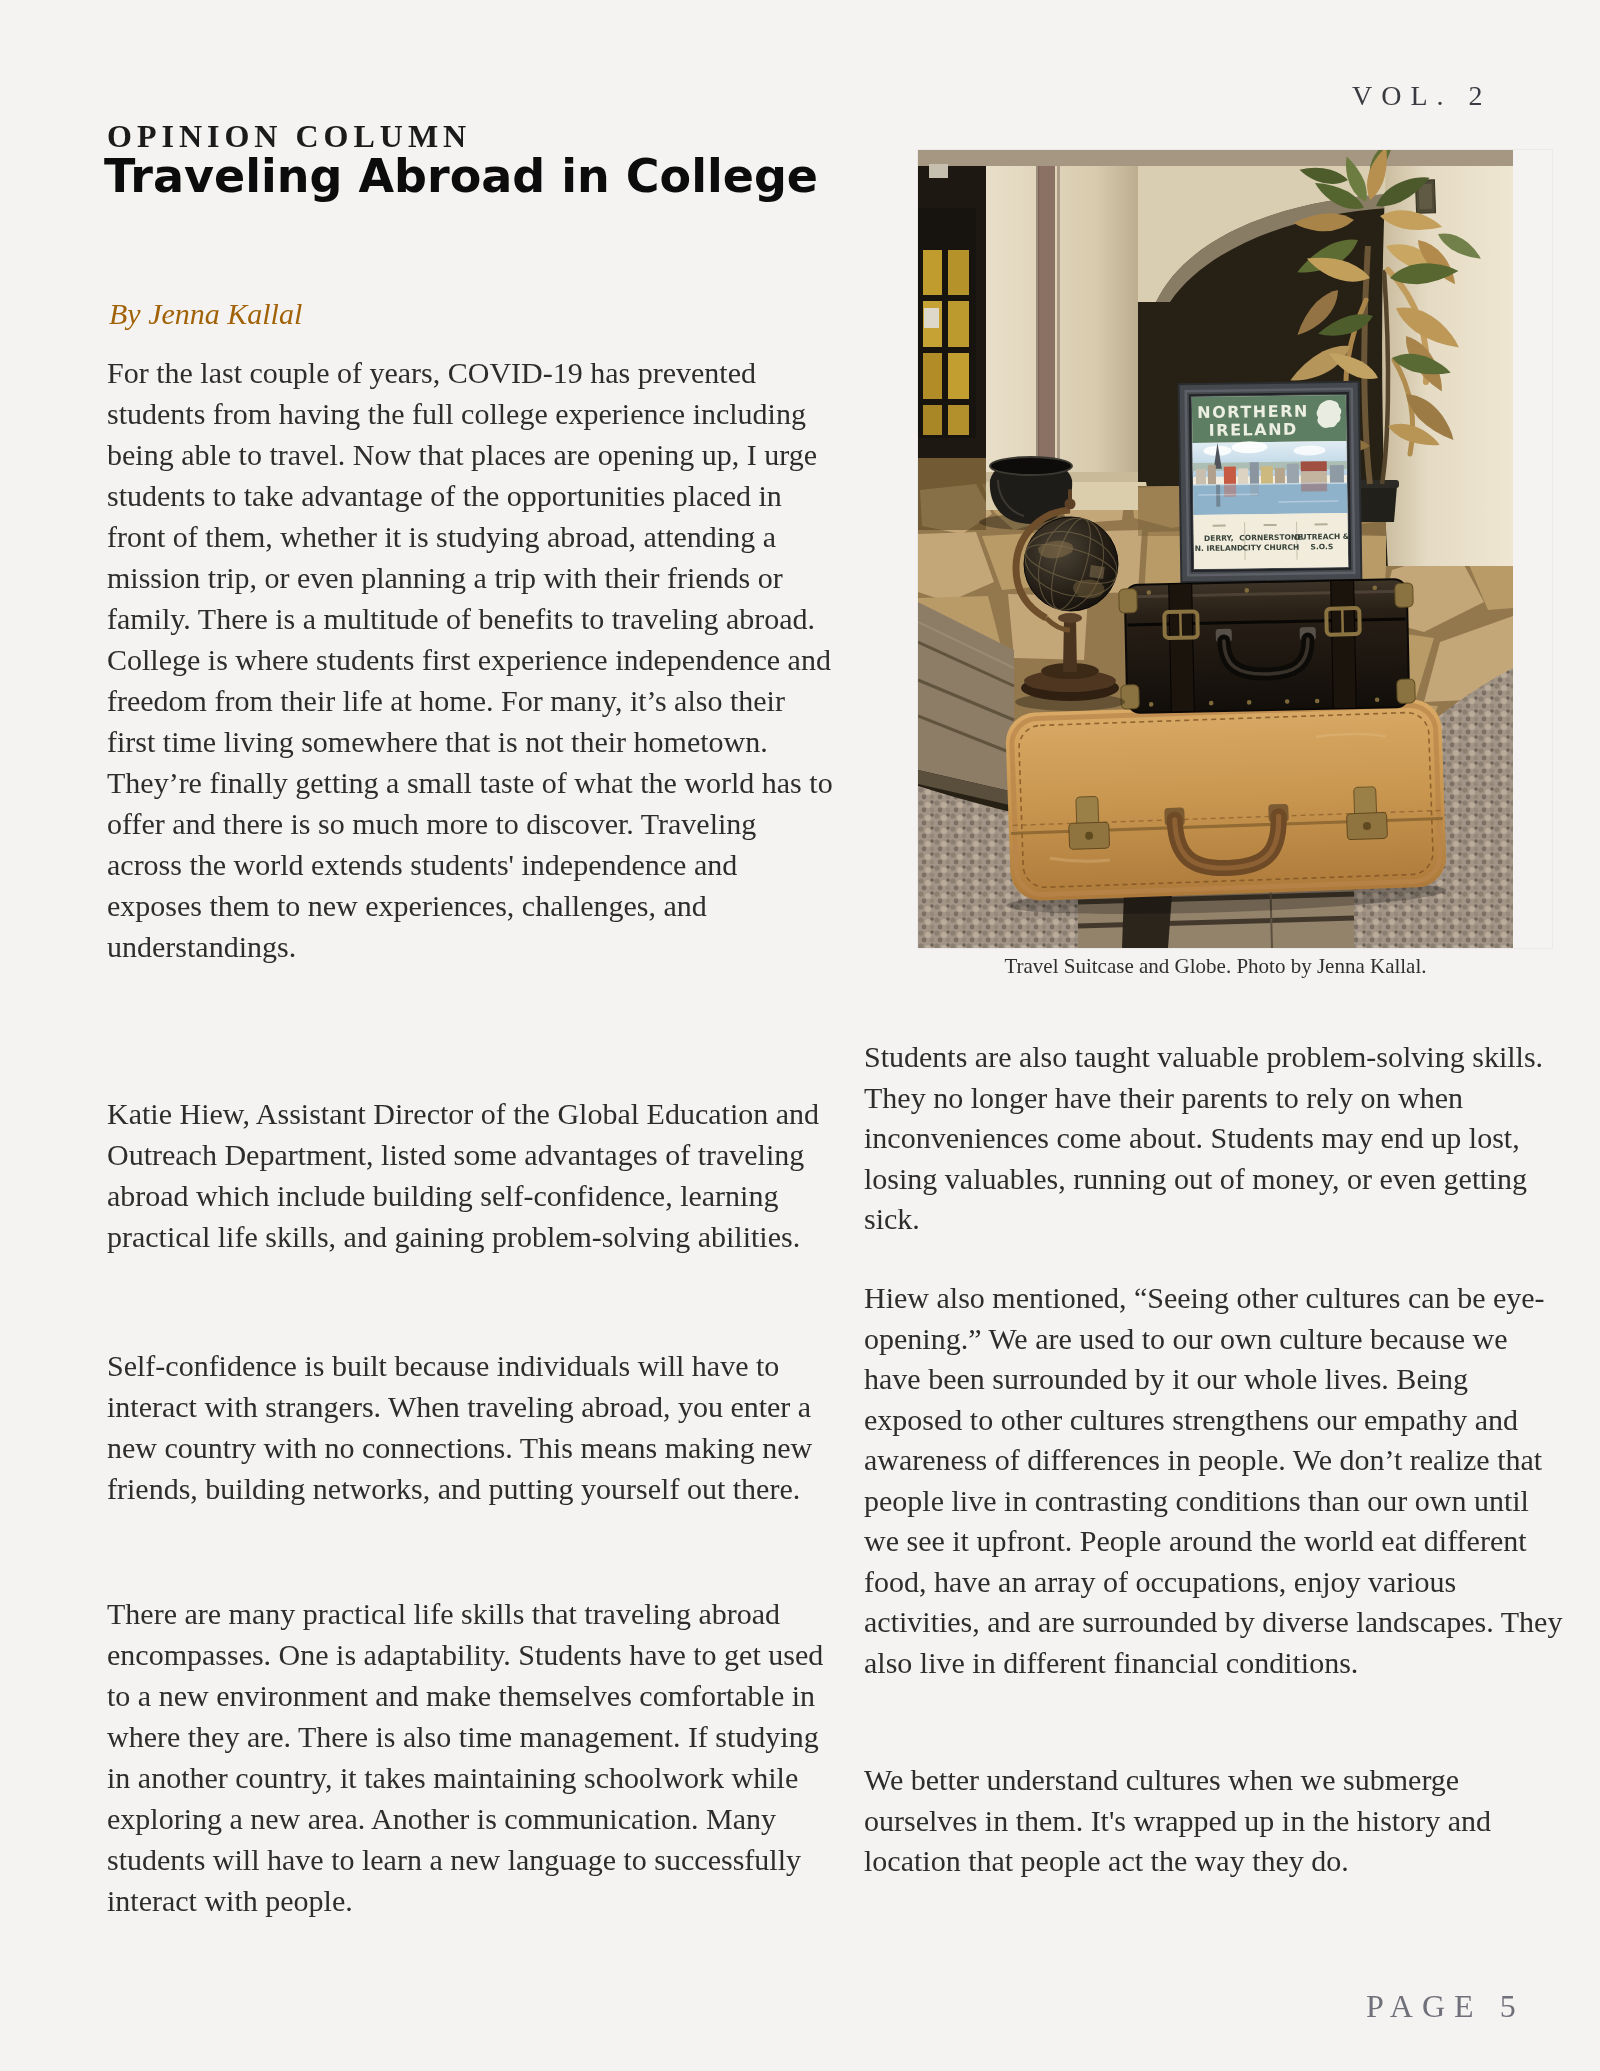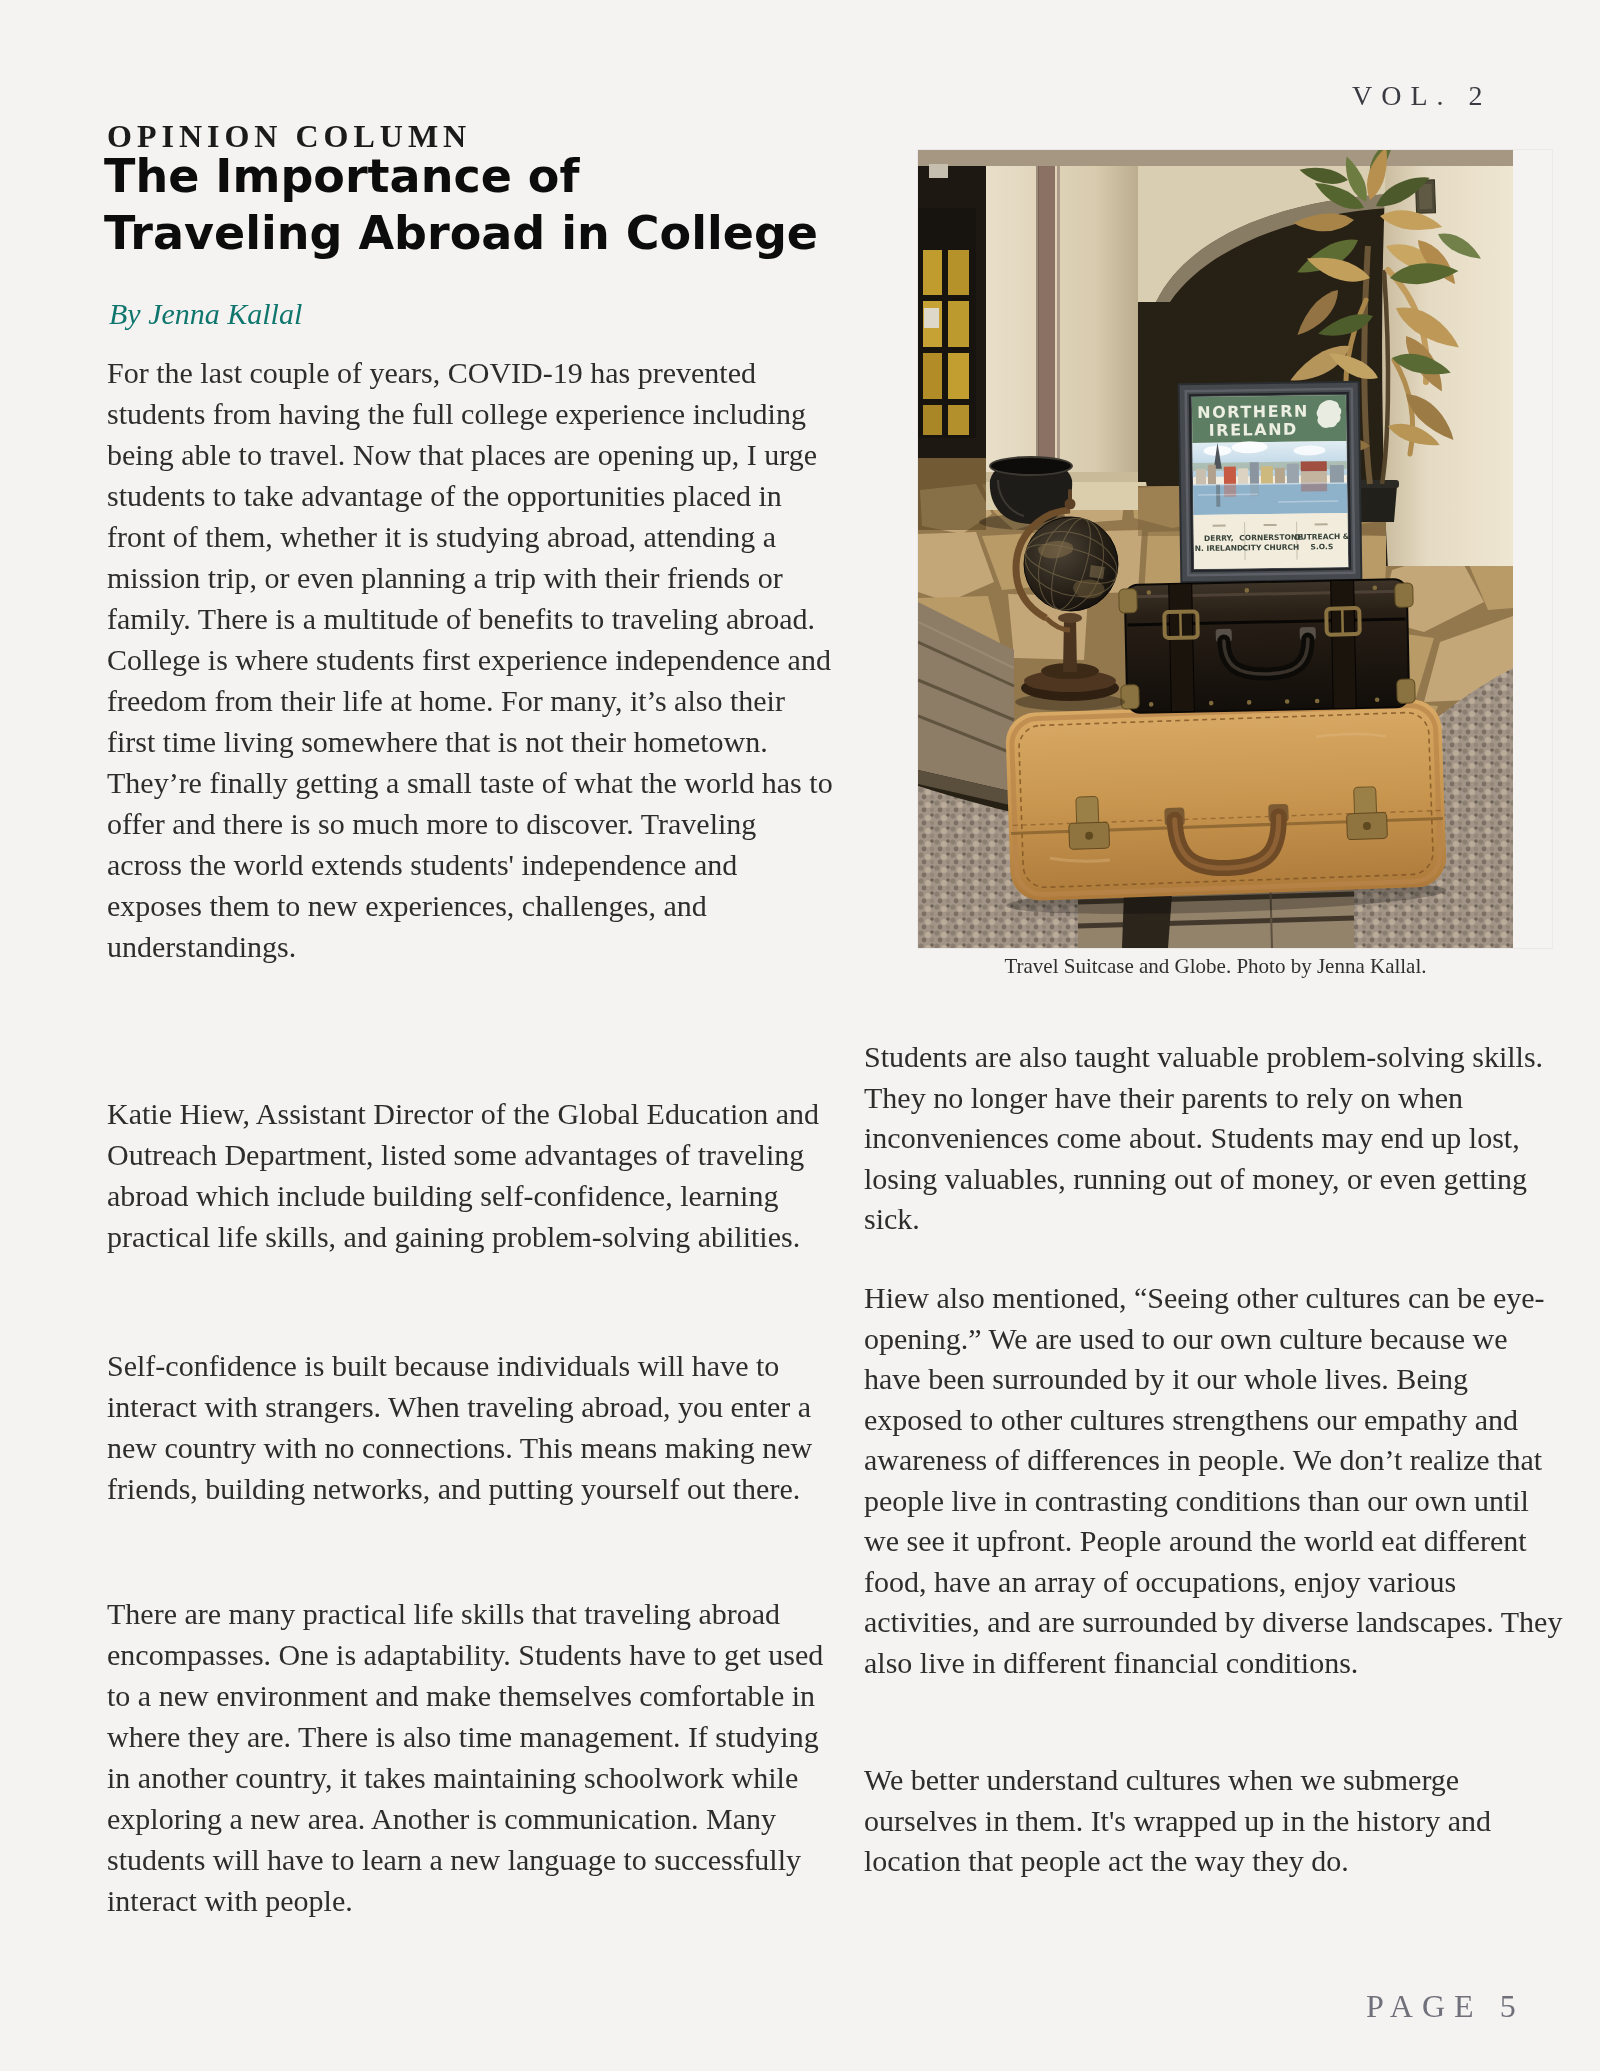--- a/index.html
+++ b/index.html
@@ -16,21 +16,21 @@
     position:absolute;left:107px;top:118px;
     font-weight:bold;font-size:32px;letter-spacing:5px;color:#1b1b1b;
   }
   .title{
     position:absolute;left:104px;top:148px;
     font-family:"DejaVu Sans",sans-serif;font-weight:bold;
     font-size:46px;line-height:57px;color:#0c0c0c;
   }
   .byline{
     position:absolute;left:109px;top:297px;
-    font-style:italic;font-size:30px;color:#0f766e;
+    font-style:italic;font-size:30px;color:#a16207;
   }
   .para{
     position:absolute;font-size:30px;line-height:41px;
     color:#2d2d2d;margin:0;
   }
   .para.left{left:107px;width:726px;}
   .para.right{left:864px;width:700px;line-height:40.5px;}
   .p-l0{top:352px;}  .p-l1{top:1093px;} .p-l2{top:1345px;} .p-l3{top:1593px;}
   .p-r0{top:1037px;} .p-r1{top:1278px;} .p-r2{top:1760px;}
   .photo{
@@ -51,21 +51,20 @@
 </head>
 <body>
 
 <div class="page">
 
   <div class="vol">VOL. 2</div>
 
   <div class="kicker">OPINION COLUMN</div>
 
   <div class="title">
-    <div>The Importance of</div>
     <div>Traveling Abroad in College</div>
   </div>
 
   <div class="byline">By Jenna Kallal</div>
 
   <p class="para left p-l0">For the last couple of years, COVID-19 has prevented students from having the full college experience including being able to travel. Now that places are opening up, I urge students to take advantage of the opportunities placed in front of them, whether it is studying abroad, attending a mission trip, or even planning a trip with their friends or family. There is a multitude of benefits to traveling abroad. College is where students first experience independence and freedom from their life at home. For many, it’s also their first time living somewhere that is not their hometown. They’re finally getting a small taste of what the world has to offer and there is so much more to discover. Traveling across the world extends students' independence and exposes them to new experiences, challenges, and understandings.</p>
   <p class="para left p-l1">Katie Hiew, Assistant Director of the Global Education and Outreach Department, listed some advantages of traveling abroad which include building self-confidence, learning practical life skills, and gaining problem-solving abilities.</p>
   <p class="para left p-l2">Self-confidence is built because individuals will have to interact with strangers. When traveling abroad, you enter a new country with no connections. This means making new friends, building networks, and putting yourself out there.</p>
   <p class="para left p-l3">There are many practical life skills that traveling abroad encompasses. One is adaptability. Students have to get used to a new environment and make themselves comfortable in where they are. There is also time management. If studying in another country, it takes maintaining schoolwork while exploring a new area. Another is communication. Many students will have to learn a new language to successfully interact with people.</p>
 

